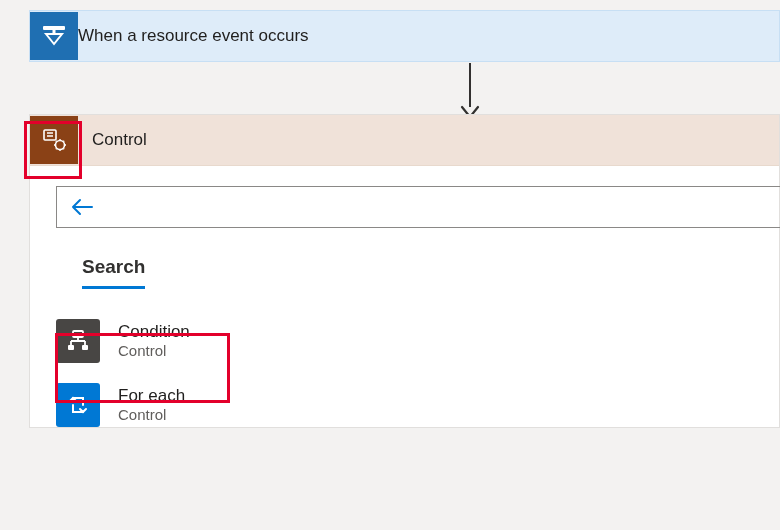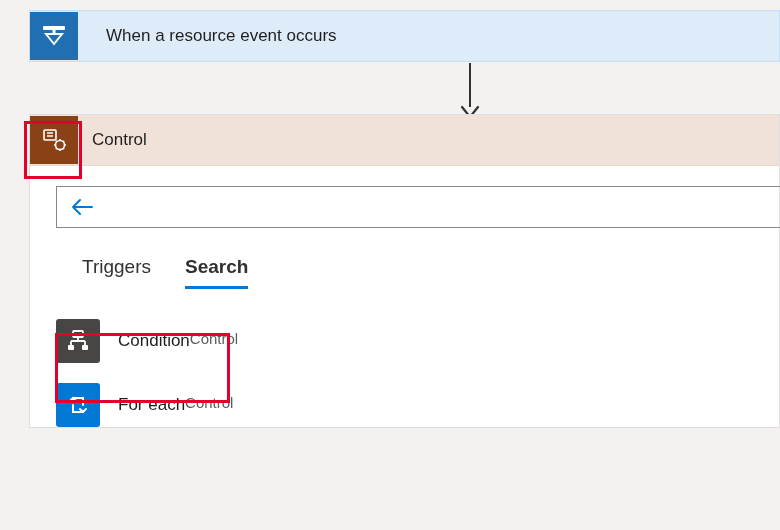--- a/index.html
+++ b/index.html
@@ -1,21 +1,21 @@
 <!DOCTYPE html>
 <html><head>
 <meta charset="utf-8">
 <style>
   html,body{margin:0;padding:0;font-family:"Segoe UI",sans-serif;font-size:14px;color:#323130;background:#f3f2f1;-webkit-font-smoothing:antialiased}
   .canvas{position:relative;width:780px;height:530px;overflow:hidden;background:#f3f2f1}
 
   
   .trigger-row{position:absolute;left:29px;top:10px;right:0;height:50px;display:flex;align-items:center;background:#deecf9;border:1px solid #c7dff4}
   .trigger-icon{width:48px;height:48px;background:#1f6fb2;display:flex;align-items:center;justify-content:center;flex-shrink:0}
-  .trigger-title{margin-left:28px;font-size:17px;color:#201f1e}
+  .trigger-title{margin-left:0;font-size:17px;color:#201f1e}
 
   
   .arrow-wrap{position:absolute;left:460px;top:63px;display:flex;flex-direction:column;align-items:center}
   .arrow-line{width:2px;height:44px;background:#323130}
   .arrow-head{margin-top:-2px}
 
   
   .control-panel{position:absolute;left:29px;top:114px;right:0;background:#fff;border:1px solid #e1dfdd}
   .control-header{height:50px;display:flex;align-items:center;background:#f0e2d9;border-bottom:1px solid #e8d9cd}
   .control-icon{width:48px;height:48px;background:#8a4116;display:flex;align-items:center;justify-content:center;flex-shrink:0}
@@ -34,21 +34,21 @@
   .tab{font-size:19px;color:#323130;padding-bottom:8px;cursor:pointer;border-bottom:3px solid transparent}
   .tab.active{font-weight:600;border-bottom-color:#0078d4}
 
   
   .action-list{margin-top:30px;display:flex;flex-direction:column;gap:20px;padding-left:0}
   .action-item{display:flex;align-items:center;gap:18px;cursor:pointer;width:460px}
   .action-badge{width:44px;height:44px;border-radius:3px;display:flex;align-items:center;justify-content:center;flex-shrink:0}
   .badge-dark{background:#484644}
   .badge-blue{background:#0078d4}
   .badge-brown{background:#8a4116}
-  .action-text{display:flex;flex-direction:row;line-height:1.25}
+  .action-text{display:flex;flex-direction:column;line-height:1.25}
   .action-name{font-size:17px;color:#201f1e}
   .action-sub{font-size:15px;color:#605e5c}
 
   
   .hl{position:absolute;border:3px solid #e3002b;pointer-events:none;box-sizing:border-box}
 
   svg{display:block}
 </style>
 </head>
 <body>
@@ -89,21 +89,20 @@
     <div class="panel-body">
       <div class="search-box">
         <span class="back">
           <svg width="22" height="18" viewBox="0 0 22 18">
             <path d="M9 2 L2 9 L9 16 M2 9 H21" fill="none" stroke="#0078d4" stroke-width="2" stroke-linecap="round" stroke-linejoin="round"></path>
           </svg>
         </span>
       </div>
 
       <div class="tabs">
-        <div class="tab">Triggers</div>
         <div class="tab active">Search</div>
       </div>
 
       <div class="action-list">
 
         <div class="action-item">
           <div class="action-badge badge-dark">
             <svg width="28" height="28" viewBox="0 0 28 28" fill="none" stroke="#fff" stroke-width="1.8">
               <rect x="9" y="4" width="10" height="6" rx="1"></rect>
               <path d="M14 10 V14 M14 14 H7 M14 14 H21 M7 14 V18 M21 14 V18"></path>

